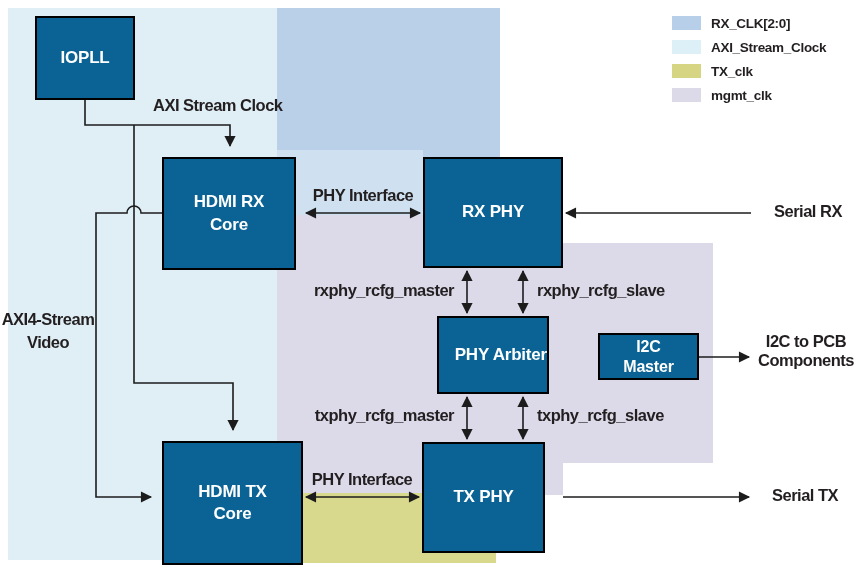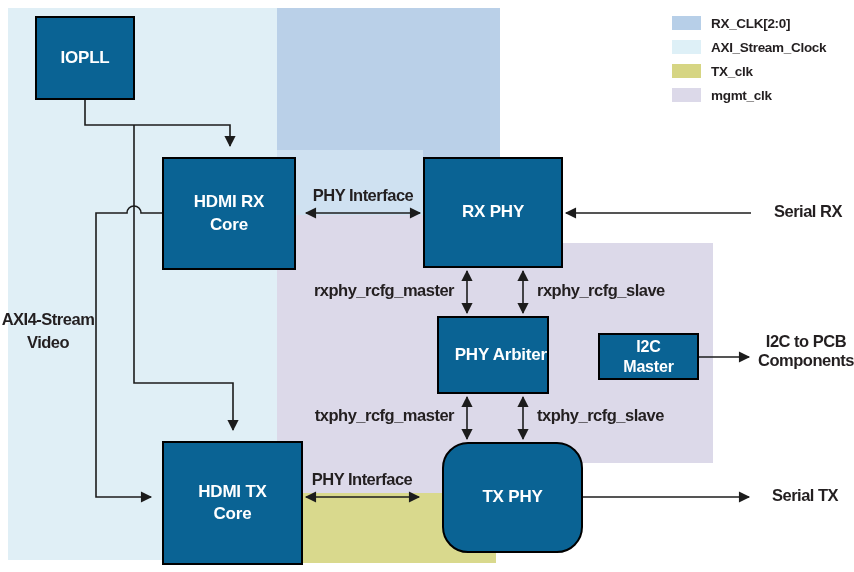--- a/index.html
+++ b/index.html
@@ -81,24 +81,25 @@
   <div class="blk" style="left:598px;top:333px;width:101px;height:47px;font-size:16px;line-height:1.2;">
     <span>I2C</span>
     <span>Master</span>
   </div>
 
   <div class="blk" style="left:162px;top:441px;width:141px;height:124px;">
     <span>HDMI TX</span>
     <span>Core</span>
   </div>
 
-  <div class="blk" style="left:442px;top:442px;width:141px;height:111px;border-radius:26px;">
+  <div class="blk" style="left:422px;top:442px;width:123px;height:111px;">
     <span>TX PHY</span>
   </div>
 
+  <div class="lbl" style="left:153px;top:96px;">AXI Stream Clock</div>
 
   <div class="lbl center" style="left:300px;top:186px;width:126px;">PHY Interface</div>
 
   <div class="lbl center" style="left:299px;top:470px;width:126px;">PHY Interface</div>
 
   <div class="lbl right" style="left:310px;top:281px;width:144px;">rxphy_rcfg_master</div>
 
   <div class="lbl" style="left:537px;top:281px;">rxphy_rcfg_slave</div>
 
   <div class="lbl right" style="left:310px;top:406px;width:144px;">txphy_rcfg_master</div>

